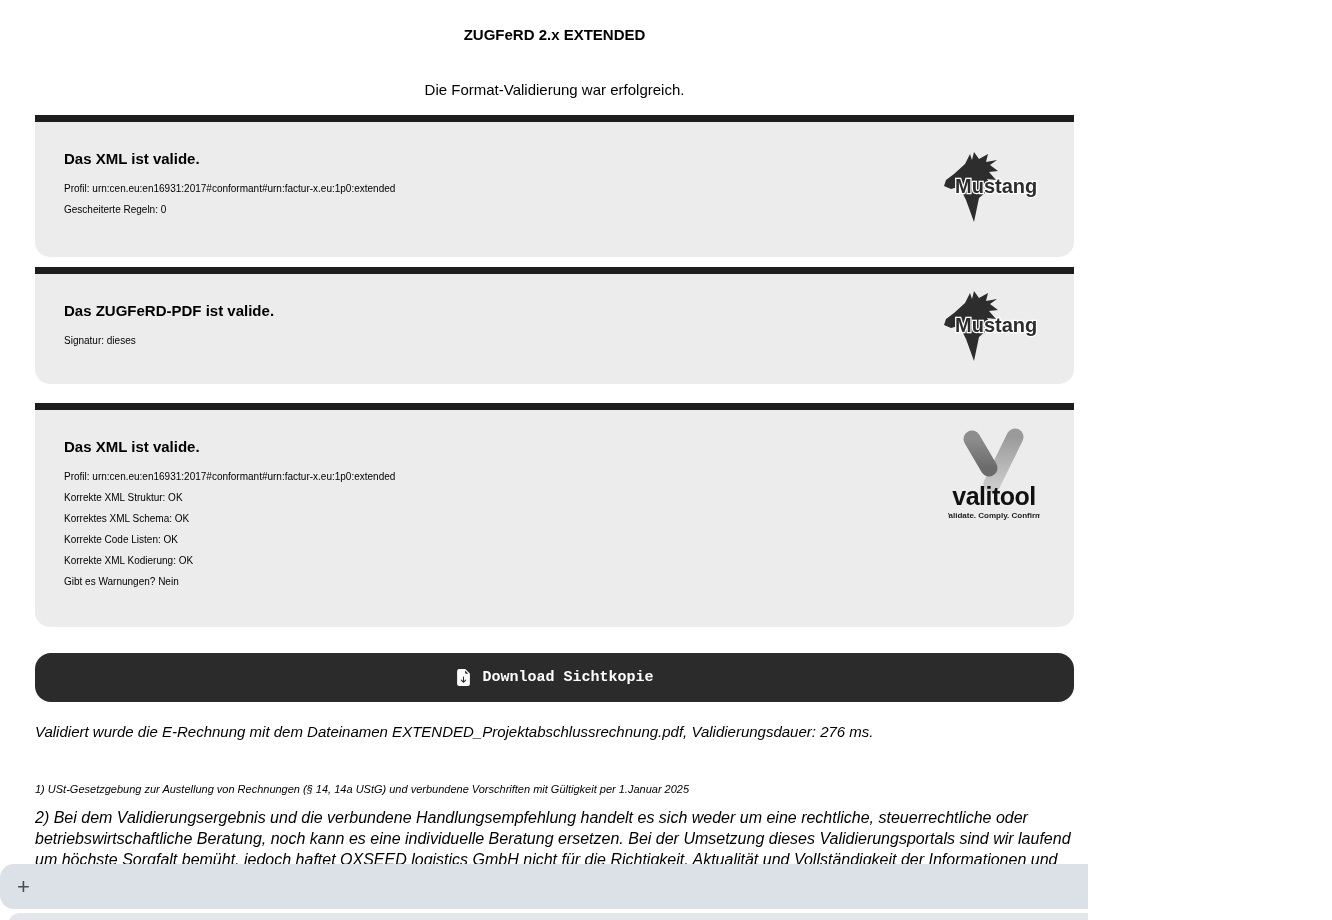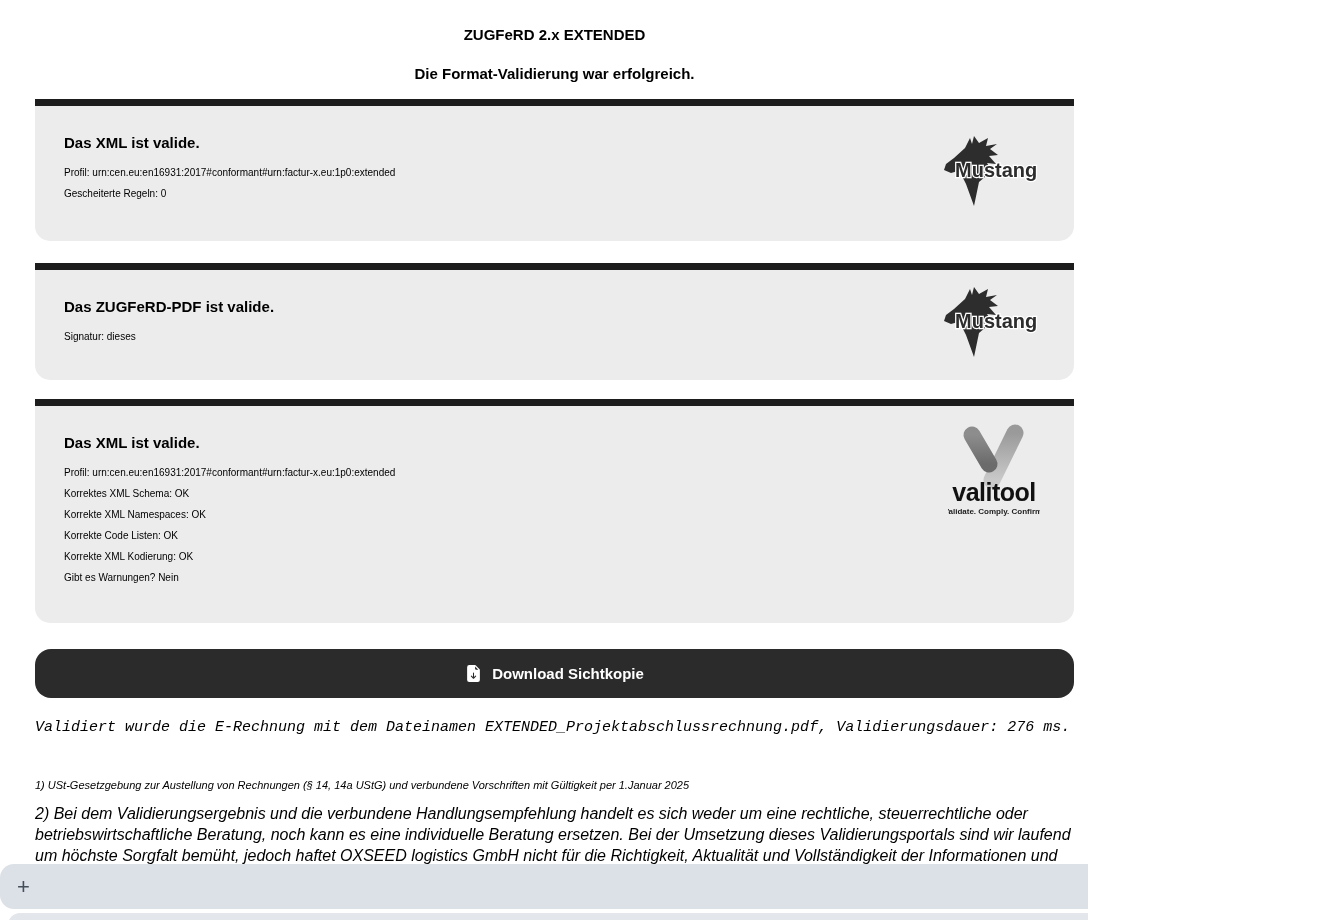--- a/index.html
+++ b/index.html
@@ -2,45 +2,45 @@
 <html><head>
 <meta charset="utf-8">
 <style>
   * { margin:0; padding:0; box-sizing:border-box; }
   html,body { background:#ffffff; }
   body { font-family:"Liberation Sans", sans-serif; color:#000; }
   .page { position:relative; width:1088px; height:920px; background:#fff; overflow:hidden; }
   .content { position:absolute; left:35px; top:0; width:1039px; }
 
   .page-title { margin-top:26px; text-align:center; font-size:15px; font-weight:bold; line-height:18px; }
-  .page-subtitle { margin-top:21px; text-align:center; font-size:15px; font-weight:bold; line-height:18px; }
+  .page-subtitle { margin-top:37px; text-align:center; font-size:15px; font-weight:normal; line-height:18px; }
 
   .result-box { }
   .result-box .box-bar { height:7px; background:#1d1d1d; }
   .result-box .box-body { background:#ececec; border-radius:0 0 15px 15px; position:relative; padding:27px 80px 0 29px; }
   .box-1 .box-body { height:135px; }
   .box-2 .box-body { height:110px; }
   .box-3 .box-body { height:217px; }
   .mt-box1 { margin-top:16px; }
-  .mt-box2 { margin-top:22px; }
+  .mt-box2 { margin-top:10px; }
   .mt-box3 { margin-top:19px; }
 
   .box-heading { font-size:15px; font-weight:bold; line-height:19px; margin-bottom:10px; }
   .box-line { font-size:10px; line-height:21px; }
 
   .box-logo { position:absolute; }
   .logo-center { right:30px; top:50%; transform:translateY(-50%); }
   .logo-top { right:34px; top:13px; }
 
   .download-button { margin-top:26px; width:100%; height:49px; background:#2b2b2b; color:#fff;
     border:none; border-radius:16px; display:flex; align-items:center; justify-content:center;
-    gap:10px; font-family:Liberation Sans, sans-serif; font-size:15px; font-weight:bold; cursor:pointer; }
+    gap:10px; font-family:Liberation Mono, monospace; font-size:15px; font-weight:bold; cursor:pointer; }
   .download-button svg { display:block; }
 
-  .footer-line { margin-top:19px; font-size:15px; font-style:italic; line-height:21px;font-family:Liberation Mono, monospace; }
+  .footer-line { margin-top:19px; font-size:15px; font-style:italic; line-height:21px; }
   .footnote-1 { margin-top:37px; font-size:11px; font-style:italic; line-height:21px; }
   .footnote-2 { margin-top:7px; font-size:16px; font-style:italic; line-height:21px; }
 
   .bottom-bar { position:absolute; left:0; top:864px; width:1360px; height:45px;
     background:#dce1e8; border-radius:14px; }
   .plus-button { position:absolute; left:17px; top:50%; transform:translateY(-50%);
     font-size:22px; line-height:22px; color:#454e59; cursor:pointer; }
   .bottom-strip { position:absolute; left:8px; top:913px; width:1288px; height:20px;
     background:#e3e6ea; border-radius:12px 12px 0 0; }
 </style>
@@ -80,22 +80,22 @@
           </svg>
         </div>
       </div>
     </div>
 
     <div class="result-box box-3 mt-box3">
       <div class="box-bar"></div>
       <div class="box-body">
         <div class="box-heading">Das XML ist valide.</div>
         <div class="box-line">Profil: urn:cen.eu:en16931:2017#conformant#urn:factur-x.eu:1p0:extended</div>
+        <div class="box-line">Korrekte XML Struktur: OK</div>
         <div class="box-line">Korrektes XML Schema: OK</div>
-        <div class="box-line">Korrekte XML Namespaces: OK</div>
         <div class="box-line">Korrekte Code Listen: OK</div>
         <div class="box-line">Korrekte XML Kodierung: OK</div>
         <div class="box-line">Gibt es Warnungen? Nein</div>
         <div class="box-logo logo-top">
           <svg width="92" height="100" viewBox="0 0 92 100">
             <defs>
               <linearGradient id="vright" x1="0" y1="0" x2="0" y2="1">
                 <stop offset="0" stop-color="#9a9a9a"></stop>
                 <stop offset="1" stop-color="#c9c9c9"></stop>
               </linearGradient>

